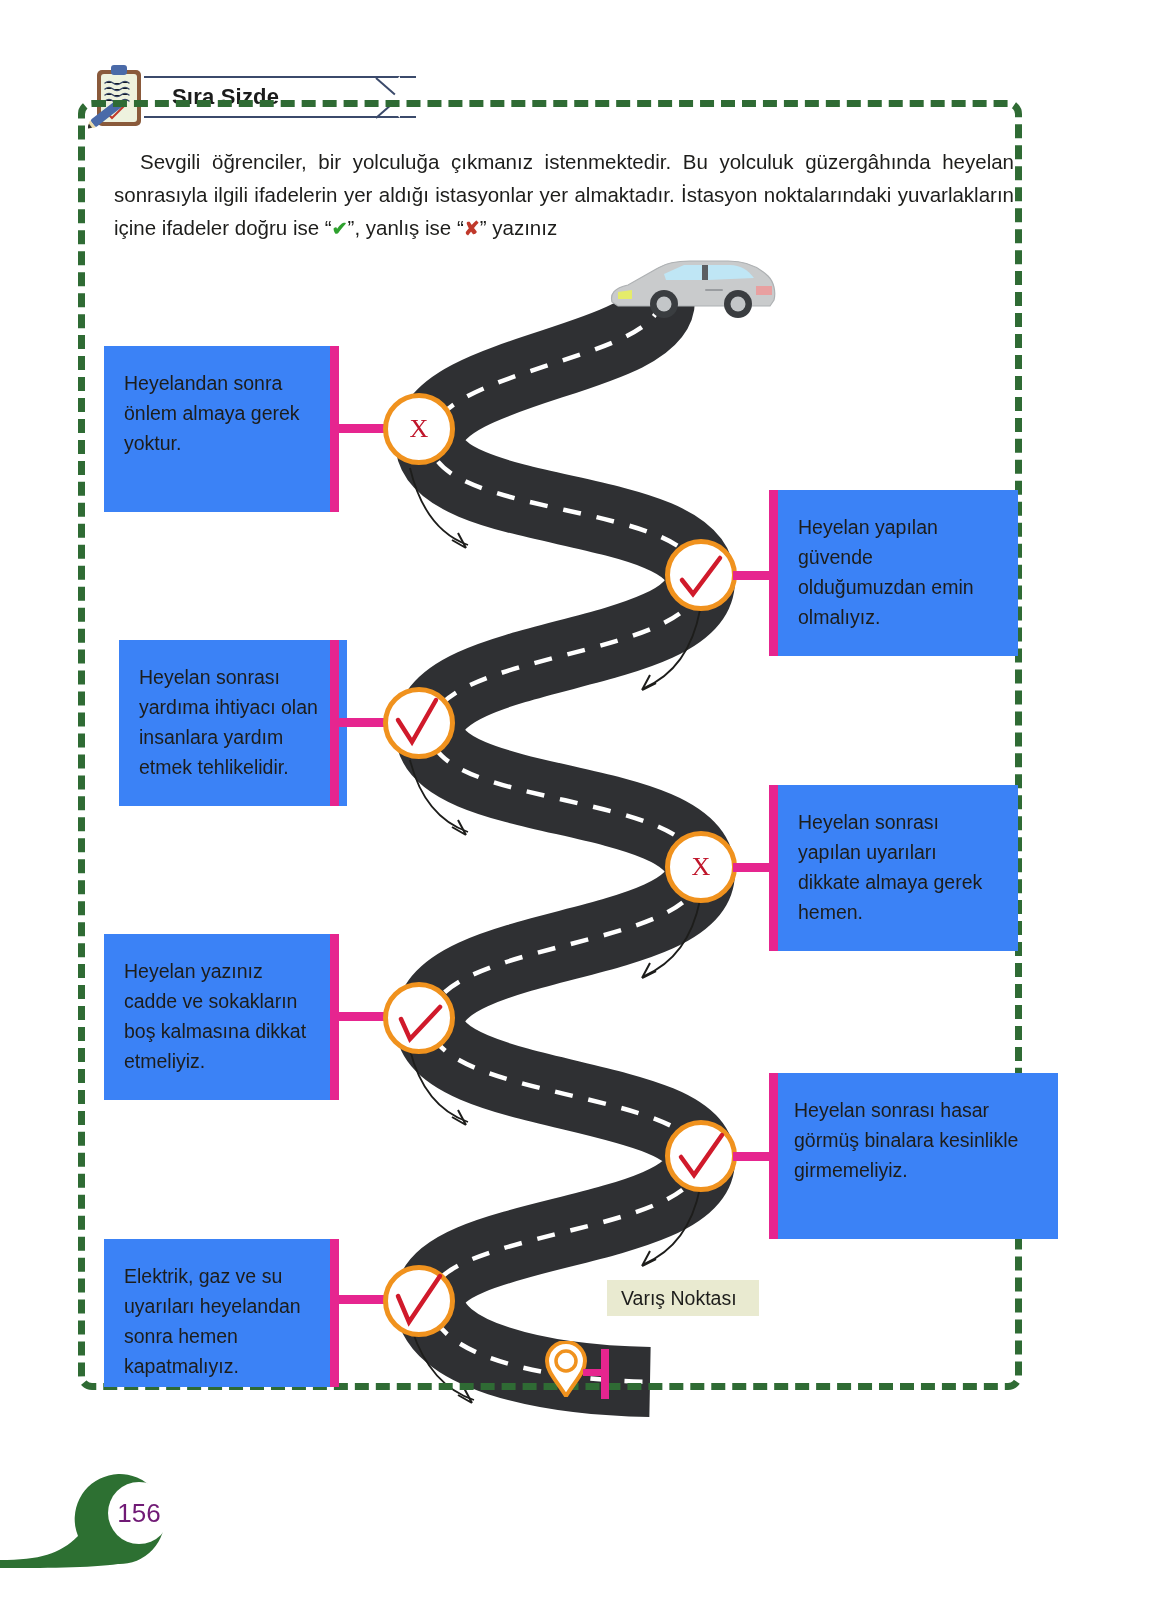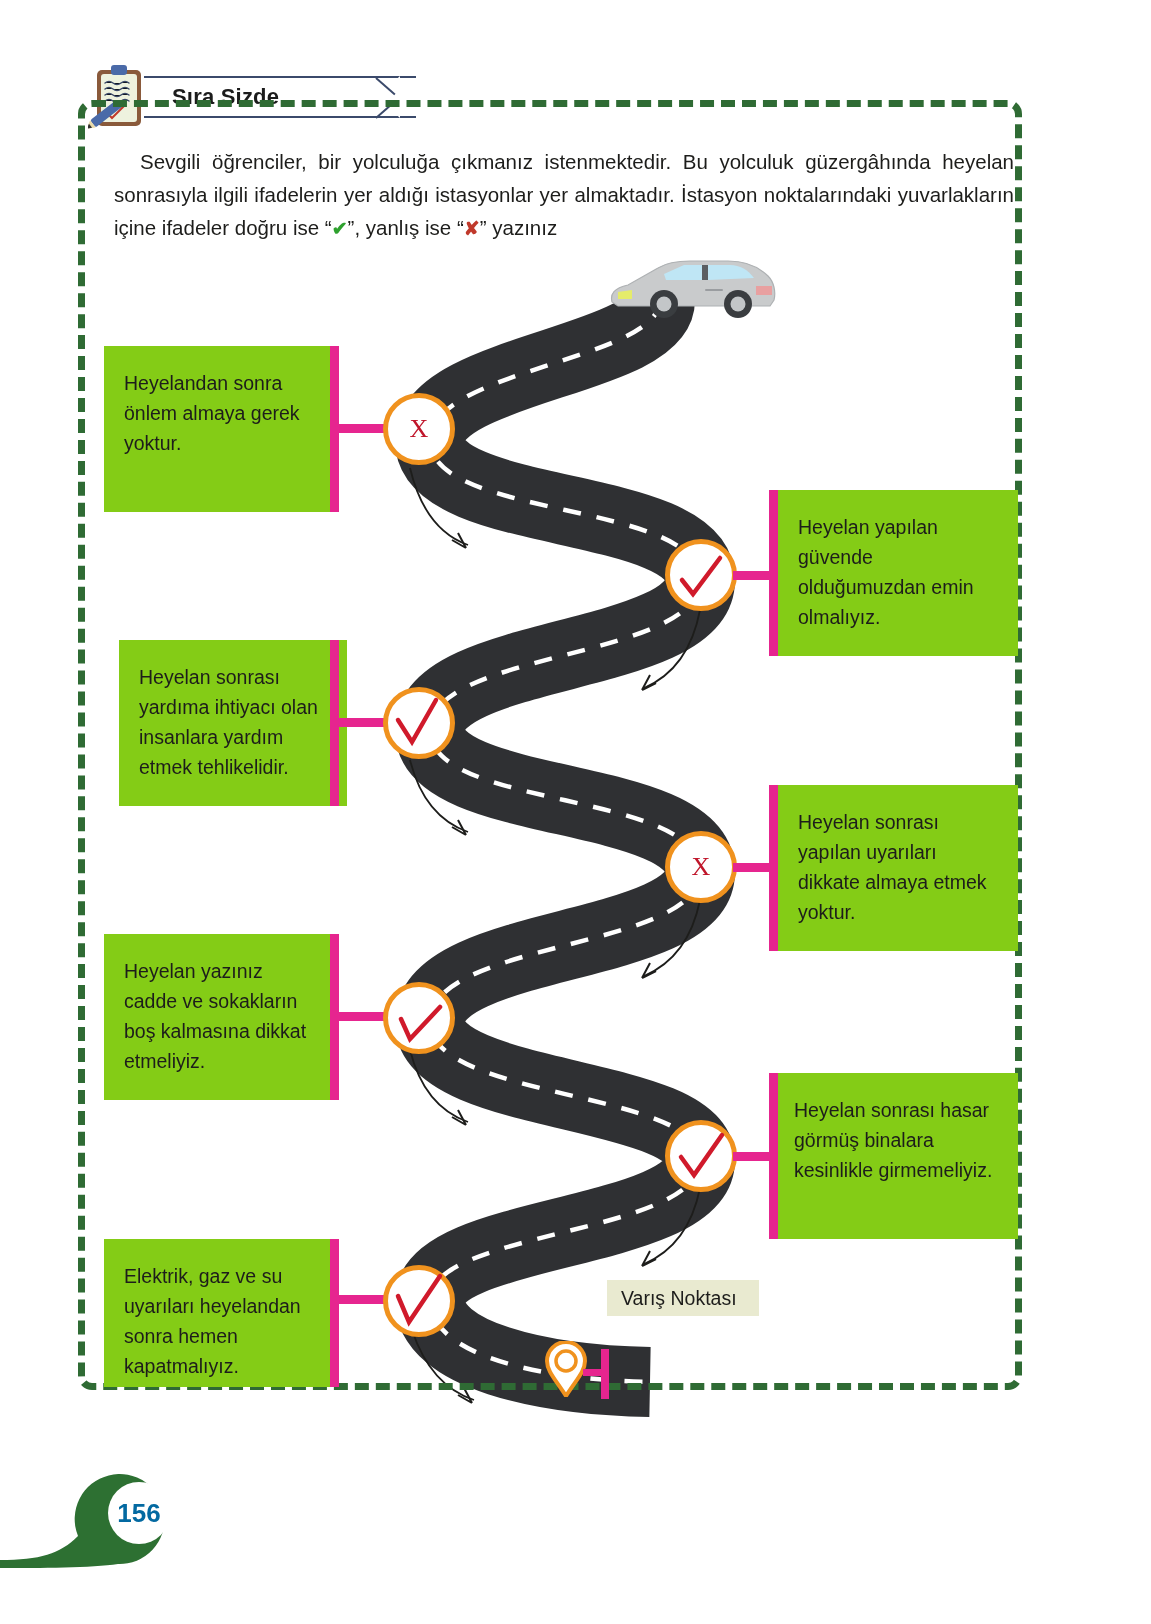--- a/index.html
+++ b/index.html
@@ -141,21 +141,21 @@
     line-height: 62px;
     text-align: center;
     color: #c0162b;
     font-size: 26px;
     font-family: "Liberation Serif", serif;
   }
 
   
   .info-box {
     position: absolute;
-    background: #84cc16;
+    background: #3b82f6;
     box-sizing: border-box;
     font-size: 19.5px;
     line-height: 30px;
     color: #1d1d1b;
     padding: 22px 20px;
   }
   .info-box.left   { text-align: left; }
   .info-box.right  { text-align: left; }
 
   .bar {
@@ -217,22 +217,22 @@
   }
   #page-number {
     position: absolute;
     left: 108px;
     top: 1482px;
     width: 62px;
     height: 62px;
     line-height: 62px;
     text-align: center;
     font-size: 26px;
-    font-weight: bold;
-    color: #0369a1;
+    font-weight: normal;
+    color: #701a75;
   }
 </style>
 </head>
 <body>
 
 <svg id="road-layer" viewBox="0 0 1151 1624">
 
   <path d="M 660 300
            C 660 360, 430 370, 430 440
            C 430 520, 700 500, 700 580
@@ -350,42 +350,42 @@
     <path d="M10 28 L24 50 L48 8" fill="none" stroke="#d01a2b" stroke-width="4.5" stroke-linecap="round"></path>
   </svg>
 </div>
 
 <div class="station" style="left:665px; top:831px;">
   <div class="xmark">X</div>
 </div>
 <div class="connector" style="left:733px; top:863px; width:42px;"></div>
 <div class="bar" style="left:769px; top:785px; height:166px;"></div>
 <div class="info-box right" style="left:778px; top:785px; width:240px; height:166px;">
-  <span>Heyelan sonrası yapılan uyarıları dikkate almaya etmek yoktur.</span>
+  <span>Heyelan sonrası yapılan uyarıları dikkate almaya gerek hemen.</span>
 </div>
 
 <div class="info-box left" style="left:104px; top:934px; width:228px; height:166px;">
   <span>Heyelan yazınız cadde ve sokakların boş kalmasına dikkat etmeliyiz.</span>
 </div>
 <div class="bar" style="left:330px; top:934px; height:166px;"></div>
 <div class="connector" style="left:336px; top:1012px; width:54px;"></div>
 <div class="station" style="left:383px; top:982px;">
   <svg class="mark" viewBox="0 0 62 62">
     <path d="M13 32 L22 52 L52 20" fill="none" stroke="#d01a2b" stroke-width="4.5" stroke-linecap="round"></path>
   </svg>
 </div>
 
 <div class="station" style="left:665px; top:1120px;">
   <svg class="mark" viewBox="0 0 62 62">
     <path d="M11 32 L24 50 L52 10" fill="none" stroke="#d01a2b" stroke-width="4.5" stroke-linecap="round"></path>
   </svg>
 </div>
 <div class="connector" style="left:733px; top:1152px; width:42px;"></div>
 <div class="bar" style="left:769px; top:1073px; height:166px;"></div>
-<div class="info-box right" style="left:778px; top:1073px; width:240px; height:166px;padding-left:16px;">
+<div class="info-box right" style="left:778px; top:1073px; width:280px; height:166px;padding-left:16px;">
   <span>Heyelan sonrası hasar görmüş binalara kesinlikle girmemeliyiz.</span>
 </div>
 
 <div class="info-box left" style="left:104px; top:1239px; width:228px; height:148px;">
   <span>Elektrik, gaz ve su uyarıları heyelandan sonra hemen kapatmalıyız.</span>
 </div>
 <div class="bar" style="left:330px; top:1239px; height:148px;"></div>
 <div class="connector" style="left:336px; top:1295px; width:54px;"></div>
 <div class="station" style="left:383px; top:1265px;">
   <svg class="mark" viewBox="0 0 62 62">

